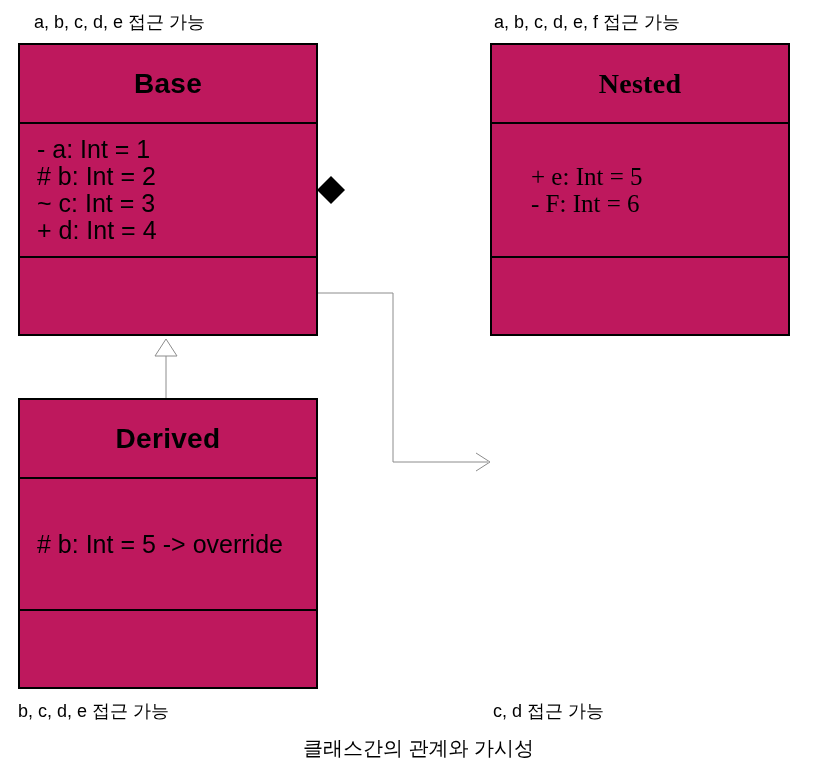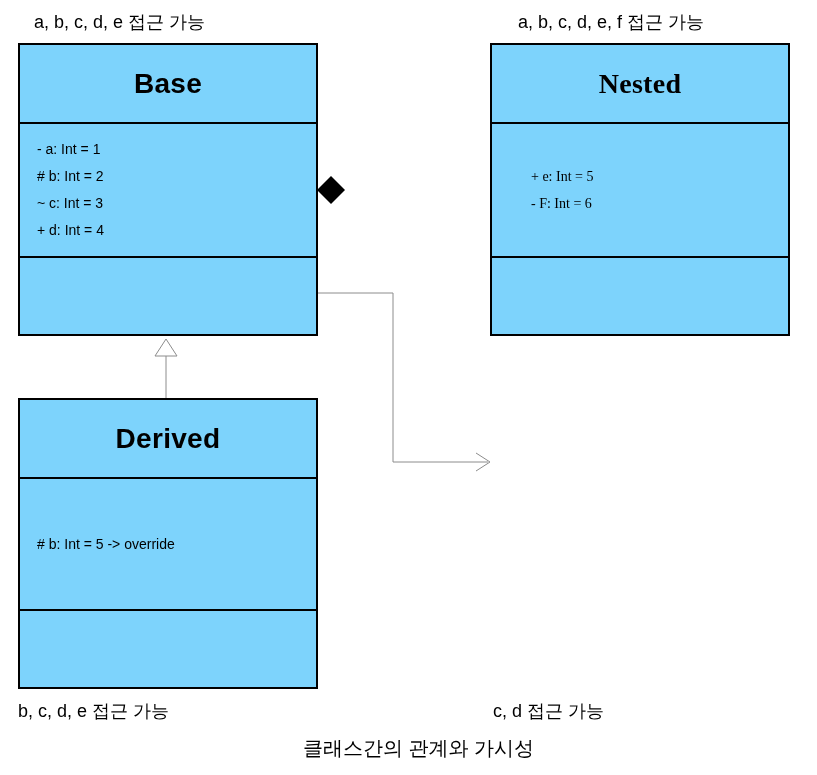--- a/index.html
+++ b/index.html
@@ -12,21 +12,21 @@
     font-family: "Liberation Sans", "DejaVu Sans", sans-serif;
     overflow: hidden;
   }
 
   
   .uml-box {
     position: absolute;
     width: 300px;
     box-sizing: border-box;
     border: 2px solid #000000;
-    background: #7dd3fc;
+    background: #be185d;
     display: flex;
     flex-direction: column;
   }
   .uml-title {
     flex: 0 0 auto;
     height: 77px;
     border-bottom: 2px solid #000000;
     display: flex;
     align-items: center;
     justify-content: center;
@@ -34,41 +34,41 @@
     font-weight: 600;
     letter-spacing: 0.3px;
   }
   .uml-attrs {
     flex: 1 1 auto;
     border-bottom: 2px solid #000000;
     display: flex;
     flex-direction: column;
     justify-content: center;
     padding-left: 17px;
-    font-size: 14px;
+    font-size: 25px;
     line-height: 27px;
     font-weight: 500;
     white-space: pre;
   }
   .uml-methods { flex: 0 0 auto; height: 76px; }
 
   #box-base    { left: 18px;  top: 43px;  height: 293px; }
   #box-nested  { left: 490px; top: 43px;  height: 293px; font-family: Liberation Serif, serif; }
   #box-derived { left: 18px;  top: 398px; height: 291px; }
   #box-other   { left: 490px; top: 398px; height: 292px; }
 
   
   .note {
     position: absolute;
     font-size: 18px;
     font-weight: 500;
     white-space: nowrap;
   }
   #note-tl { left: 34px;  top: 10px; }
-  #note-tr { left: 494px; top: 10px; margin-left: 24px; }
+  #note-tr { left: 494px; top: 10px; }
   #note-bl { left: 18px;  top: 699px; }
   #note-br { left: 493px; top: 699px; }
 
   #caption {
     position: absolute;
     top: 735px;
     left: 10px;
     width: 817px;
     text-align: center;
     font-size: 20px;

